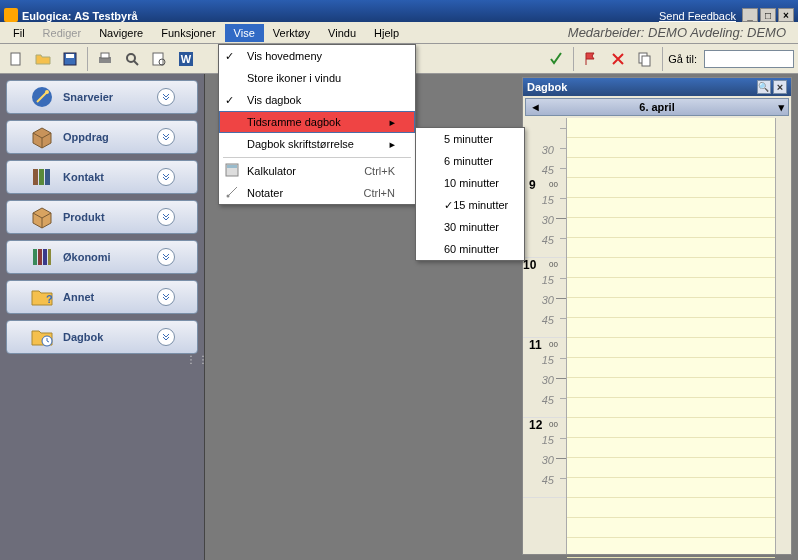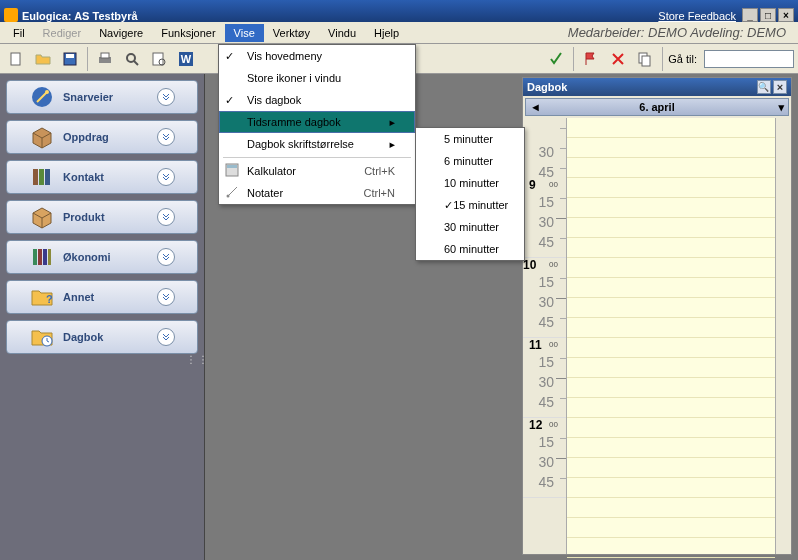--- a/index.html
+++ b/index.html
@@ -33,44 +33,44 @@
   .dagbok-header .hact { margin-left:auto; display:flex; gap:2px;}
   .dagbok-date { height: 18px; background: linear-gradient(to bottom,#cbd4e6,#a8b5d0); border:1px solid #7a8fa8; margin:2px; display:flex; align-items:center; justify-content:center; font-weight:bold; font-size:11px; position:relative;}
   .dagbok-date .arrow { position:absolute; left:4px; top:2px; cursor:pointer;}
   .dagbok-calendar { position:absolute; top:40px; bottom:0; left:0; right:0; display:flex;}
   .hours { width:44px; background:#ece9d8; border-right:1px solid #aaa; position:relative;}
   .hour-row { height:80px; border-bottom:1px solid #ddd; position:relative;}
   .hour-row .hlabel{position:absolute; left:22px; top:0px; font-weight:bold; font-size:12px;}
   .hour-row .hm{position:absolute; left:32px; top:1px; font-size:8px; color:#555;}
   .tick{position:absolute; right:0; width:6px; height:1px; background:#aaa;}
   .ticklong{position:absolute; right:0; width:10px; height:1px; background:#888;}
-  .ticklbl{position:absolute; right:12px; font-size:14px; color:#888;}
+  .ticklbl{position:absolute; right:12px; font-size:11px; color:#888;font-style:italic;}
   .slots{flex:1; background:#fefee0;}
   .slot{height:20px; border-bottom:1px solid #e8e4b8;}
   .scrollbar{width:16px; background:#ece9d8; border-left:1px solid #aaa;}
   
   .dropdown { position: absolute; top: 44px; left: 218px; width: 198px; background: #fff; border: 1px solid #666; box-shadow: 2px 2px 4px rgba(0,0,0,0.3); z-index: 100; }
   .dropdown .dmi { height: 22px; display: flex; align-items: center; padding: 0 20px 0 28px; cursor: pointer; position:relative;}
-  .dropdown .dmi.highlight { background: #0f766e; border: 1px solid #4a6ea9; padding: 0 19px 0 27px; justify-content: flex-end;}
+  .dropdown .dmi.highlight { background: #ef4444; border: 1px solid #4a6ea9; padding: 0 19px 0 27px; justify-content: flex-end;}
   .dropdown .dmi .chk { position:absolute; left:6px; color:#000;}
   .dropdown .dmi .dicon { position:absolute; left:6px; width:16px; height:16px;}
   .dropdown .dmi .shortcut { margin-left: auto; color: #555; }
   .dropdown .dmi .submenu-arrow { margin-left: auto; }
   .dropdown .sep { height: 1px; background: #ccc; margin: 2px 4px; }
   .submenu { position: absolute; top: 127px; left: 415px; width: 110px; background: #fff; border: 1px solid #666; box-shadow: 2px 2px 4px rgba(0,0,0,0.3); z-index: 101; }
   .submenu .dmi { height: 22px; display: flex; align-items: center; padding: 0 10px 0 28px; cursor: pointer; position:relative;}
   .grip-dots { position:absolute; bottom:8px; color:#ccc; font-size:10px; letter-spacing:2px; }
 </style>
 </head>
 <body>
 
 <div class="titlebar">
   <span class="title-icon"></span>
   <span class="title-text">Eulogica: AS Testbyrå</span>
-  <a href="#">Store Feedback</a>
+  <a href="#">Send Feedback</a>
   <div class="winbtns">
     <div class="winbtn">_</div>
     <div class="winbtn">□</div>
     <div class="winbtn">×</div>
   </div>
 </div>
 
 <div class="menubar">
   <span class="mitem">Fil</span>
   <span class="mitem disabled">Rediger</span>

